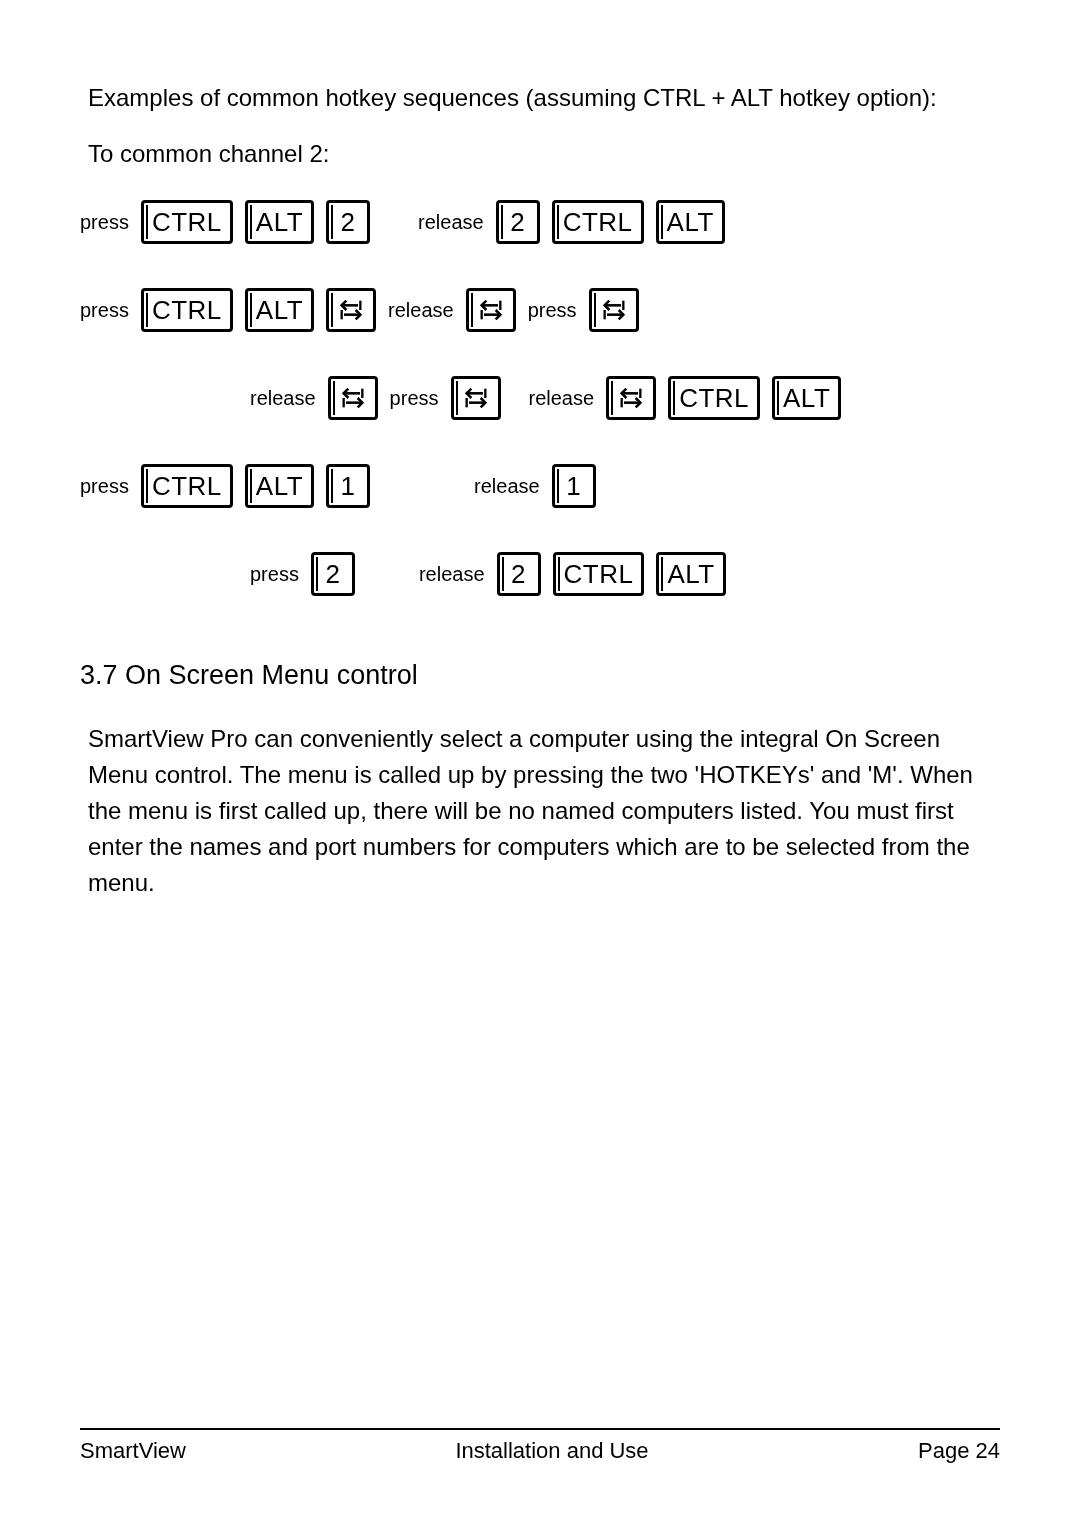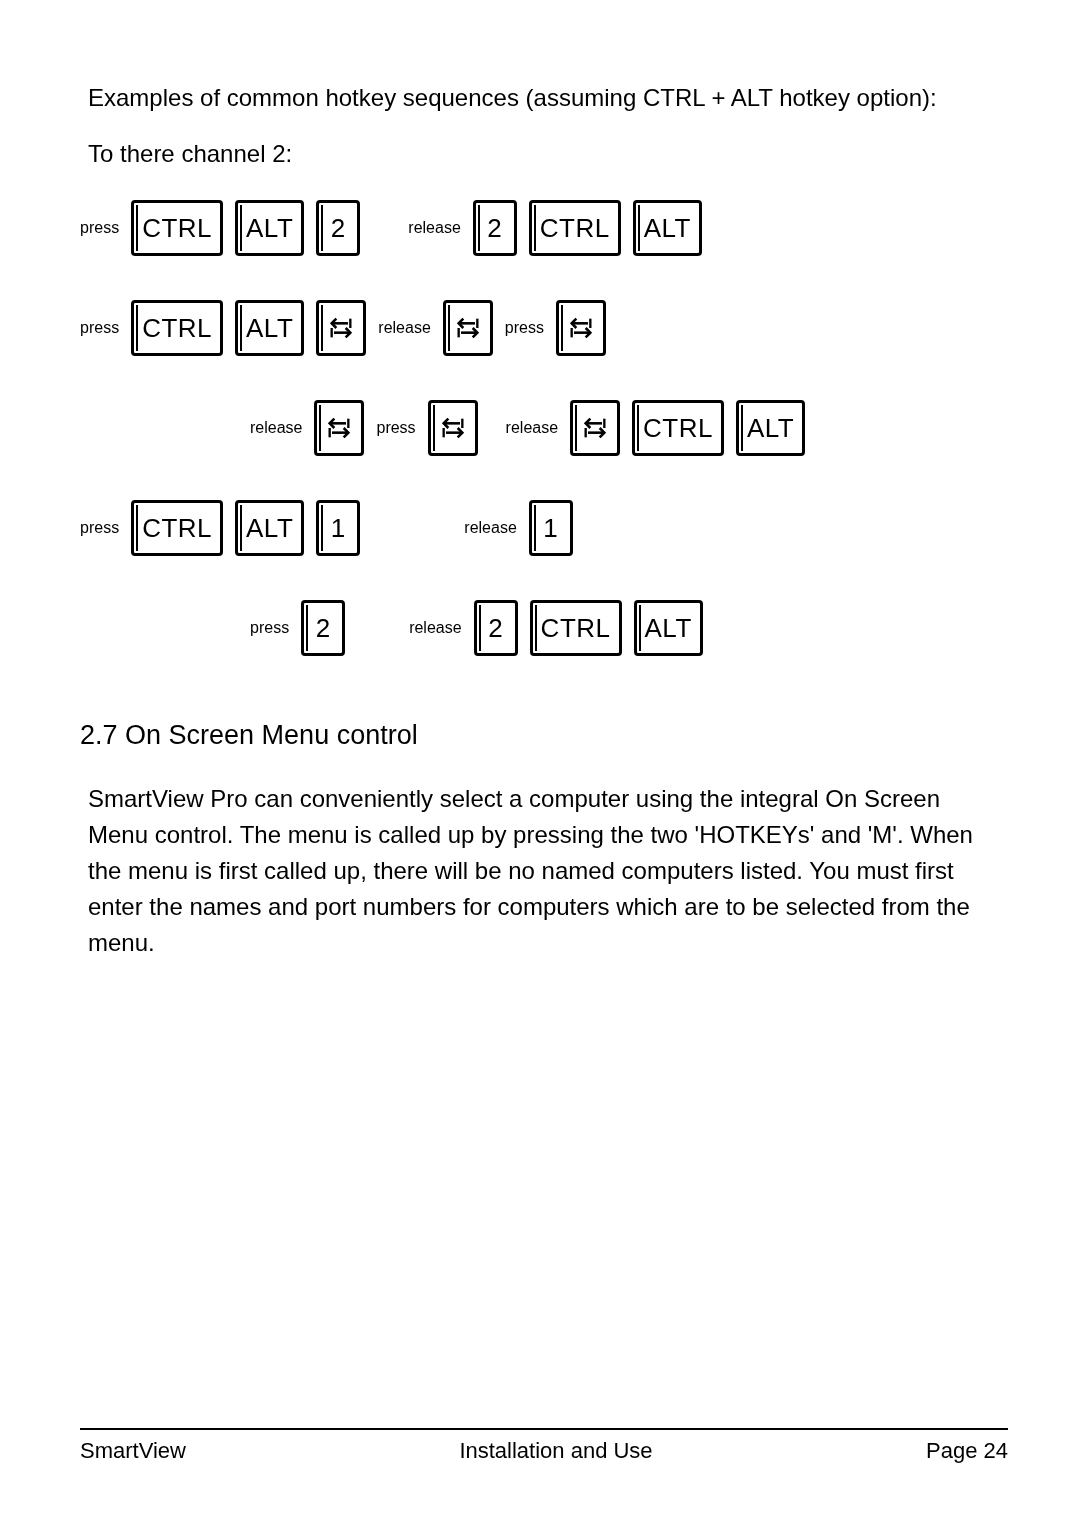--- a/index.html
+++ b/index.html
@@ -32,29 +32,29 @@
     display: flex;
     align-items: center;
     flex-wrap: wrap;
     margin: 28px 0;
     gap: 12px;
   }
   .seq-row.indent {
     padding-left: 170px;
   }
   .lbl {
-    font-size: 16px;
+    font-size: 20px;
   }
   .key {
     display: inline-flex;
     align-items: center;
     justify-content: center;
     border: 3px solid #000;
     border-radius: 4px;
-    height: 56px;
+    height: 44px;
     min-width: 44px;
     padding: 12px 8px;
     font-family: Arial, Helvetica, sans-serif;
     font-size: 26px;
     font-weight: 400;
     box-sizing: border-box;
     position: relative;
     letter-spacing: 0.5px;
   }
   .key::before {
@@ -76,38 +76,38 @@
   .gap-small { width: 4px; display:inline-block; }
   .gap-med { width: 24px; display:inline-block; }
   .heading {
     font-size: 27px;
     margin-top: 64px;
     margin-bottom: 30px;
   }
   .footer {
     position: absolute;
     left: 80px;
-    right: 72px;
+    right: 80px;
     bottom: 64px;
     border-top: 2px solid #000;
     display: flex;
     justify-content: space-between;
     padding-top: 8px;
     font-size: 22px;
     align-items: flex-end;
   }
 </style>
 </head>
 <body>
 
 <div class="page">
 
   <p class="para">Examples of common hotkey sequences (assuming CTRL + ALT hotkey option):</p>
 
-  <p class="para mt">To there channel 2:</p>
+  <p class="para mt">To common channel 2:</p>
 
   <div class="seq-row">
     <span class="lbl">press</span>
     <span class="key">CTRL</span>
     <span class="key">ALT</span>
     <span class="key">2</span>
     <span class="gap-med"></span>
     <span class="lbl">release</span>
     <span class="key">2</span>
     <span class="key">CTRL</span>
@@ -206,21 +206,21 @@
   <div class="seq-row indent">
     <span class="lbl">press</span>
     <span class="key">2</span>
     <span style="width:40px"></span>
     <span class="lbl">release</span>
     <span class="key">2</span>
     <span class="key">CTRL</span>
     <span class="key">ALT</span>
   </div>
 
-  <div class="heading">2.7 On Screen Menu control</div>
+  <div class="heading">3.7 On Screen Menu control</div>
 
   <p class="para">SmartView Pro can conveniently select a computer using the integral On Screen Menu control. The menu is called up by pressing the two 'HOTKEYs' and 'M'. When the menu is first called up, there will be no named computers listed. You must first enter the names and port numbers for computers which are to be selected from the menu.</p>
 
   <div class="footer">
     <span>SmartView</span>
     <span>Installation and Use</span>
     <span>Page 24</span>
   </div>
 
 </div>

